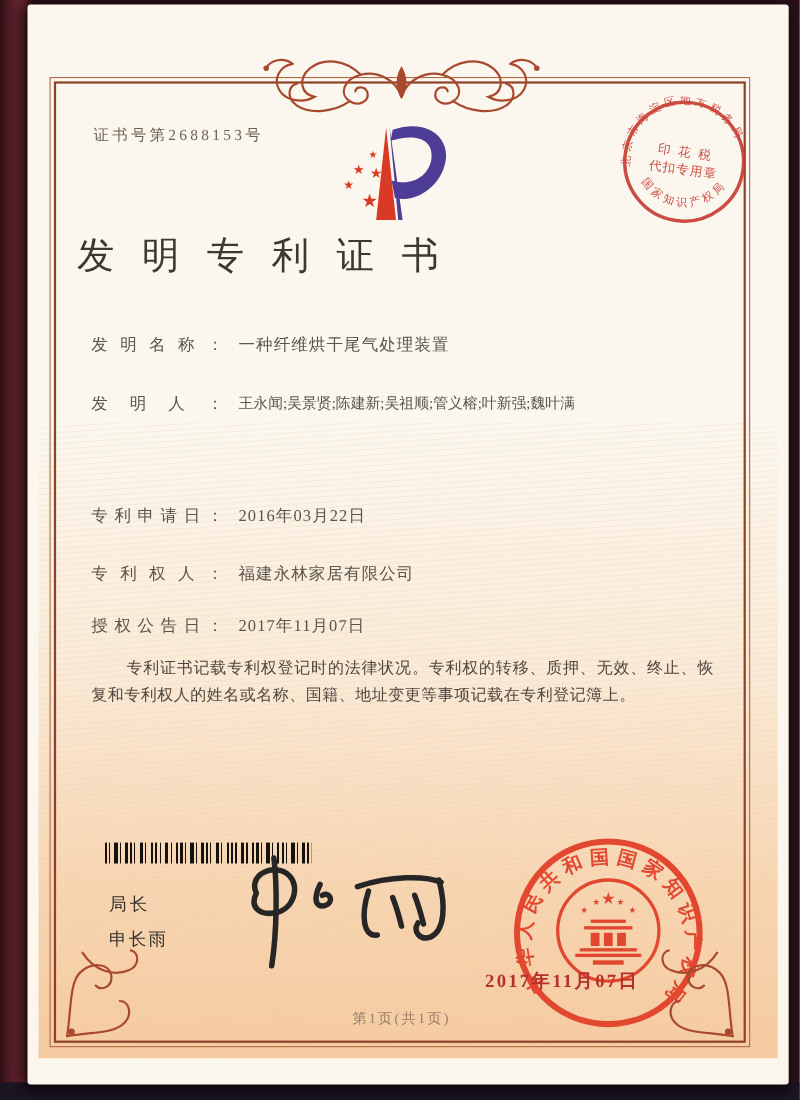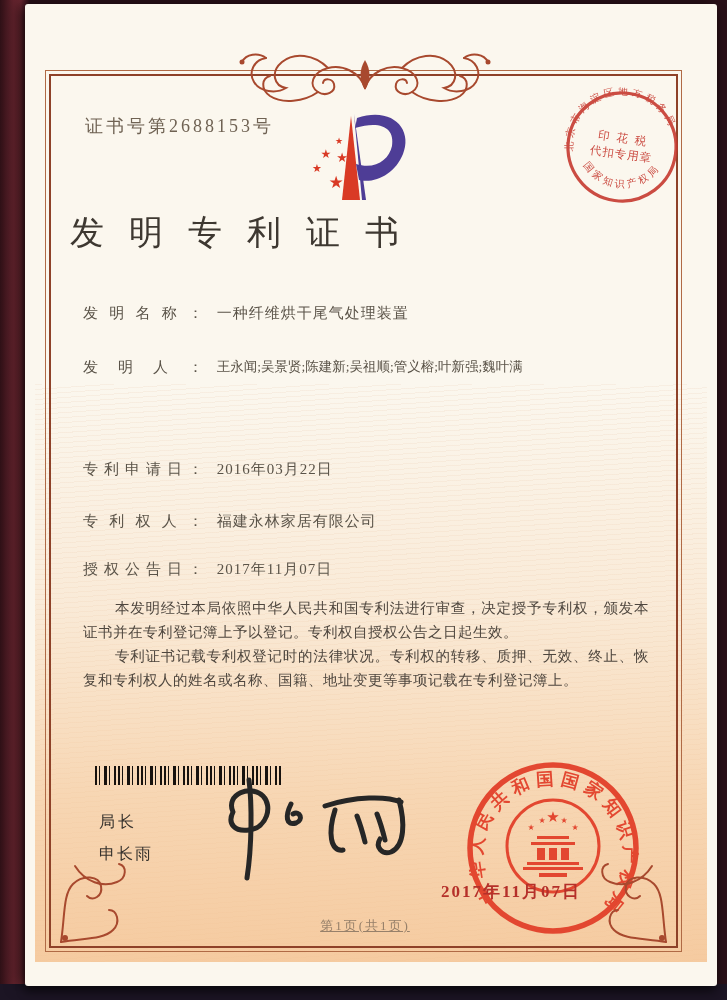--- a/index.html
+++ b/index.html
@@ -20,21 +20,21 @@
     background:
       linear-gradient(180deg,rgba(246,206,165,0) 0%,rgba(246,205,163,.30) 38%,rgba(245,198,150,.68) 72%,rgba(244,193,143,.82) 100%),
       repeating-linear-gradient(176deg,rgba(200,118,62,.07) 0 1px,rgba(255,255,255,0) 1px 5px);}
 
   .frame{position:absolute;left:20px;top:66px;width:635px;height:880px;
     border:1px solid #b06a45;z-index:2;}
   .frame-inner{position:absolute;inset:3px;border:2px solid #8e4128;}
 
   .content{position:absolute;inset:0;z-index:3;}
 
-  .cert-no{position:absolute;left:60px;top:110px;font-size:18px;letter-spacing:3px;color:#6f6253;}
+  .cert-no{position:absolute;left:60px;top:110px;font-size:14px;letter-spacing:3px;color:#6f6253;}
 
   .logo{position:absolute;left:268px;top:100px;}
 
   .title{position:absolute;left:20px;width:635px;top:206px;text-align:left;
     font-size:34px;letter-spacing:25px;text-indent:25px;color:#3e3831;font-weight:500;}
 
   .field{position:absolute;left:58px;font-size:15px;color:#5a5348;white-space:nowrap;}
   .flabel{display:inline-block;width:120px;text-align:justify;text-align-last:justify;vertical-align:top;}
   .fval{margin-left:10px;letter-spacing:1px;}
   .fval.small{font-size:13.5px;letter-spacing:0;}
@@ -56,21 +56,21 @@
   .signer-name{position:absolute;left:74px;top:840px;font-size:16px;letter-spacing:2px;color:#35312c;text-align:center;}
   .autograph{position:absolute;left:150px;top:768px;}
 
   .seal{position:absolute;left:440px;top:756px;opacity:.95;}
   .seal-date{position:absolute;left:416px;top:876px;font-size:17px;font-weight:600;
     letter-spacing:2px;color:#b5302a;z-index:5;white-space:nowrap;}
 
   .tax-stamp{position:absolute;left:538px;top:84px;transform:rotate(8deg);opacity:.9;}
 
   .footer{position:absolute;left:180px;top:913px;width:320px;text-align:center;
-    font-size:13px;letter-spacing:2px;color:#97806a;text-decoration:underline;}
+    font-size:13px;letter-spacing:2px;color:#97806a;}
 
   .ornament-top{position:absolute;left:183px;top:36px;z-index:4;}
   .corner-fl{position:absolute;z-index:4;}
   .corner-fl.left{left:28px;top:854px;}
   .corner-fl.right{left:569px;top:854px;}
 </style>
 </head>
 <body>
 
 <div class="book-spine"></div>
@@ -153,21 +153,20 @@
     <div class="field f4">
       <span class="flabel">专利权人：</span>
       <span class="fval">福建永林家居有限公司</span>
     </div>
     <div class="field f5">
       <span class="flabel">授权公告日：</span>
       <span class="fval">2017年11月07日</span>
     </div>
 
     <div class="paras">
-      <p>本发明经过本局依照中华人民共和国专利法进行审查，决定授予专利权，颁发本证书并在专利登记簿上予以登记。专利权自授权公告之日起生效。</p>
       <p>专利证书记载专利权登记时的法律状况。专利权的转移、质押、无效、终止、恢复和专利权人的姓名或名称、国籍、地址变更等事项记载在专利登记簿上。</p>
     </div>
 
     <div class="barcode"></div>
 
     <div class="signer-title">局长</div>
     <div class="signer-name">申长雨</div>
 
     <svg class="autograph" width="240" height="110" viewBox="0 0 240 110">
       <g stroke="#262626" fill="none" stroke-width="5" stroke-linecap="round" stroke-linejoin="round">

